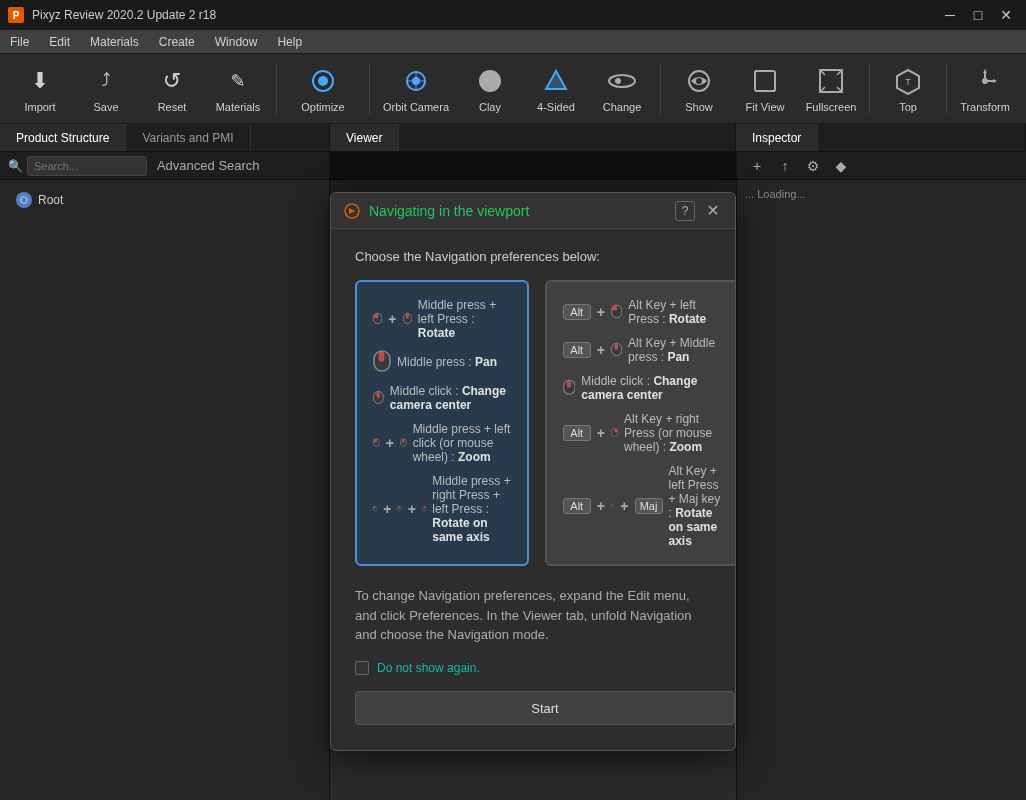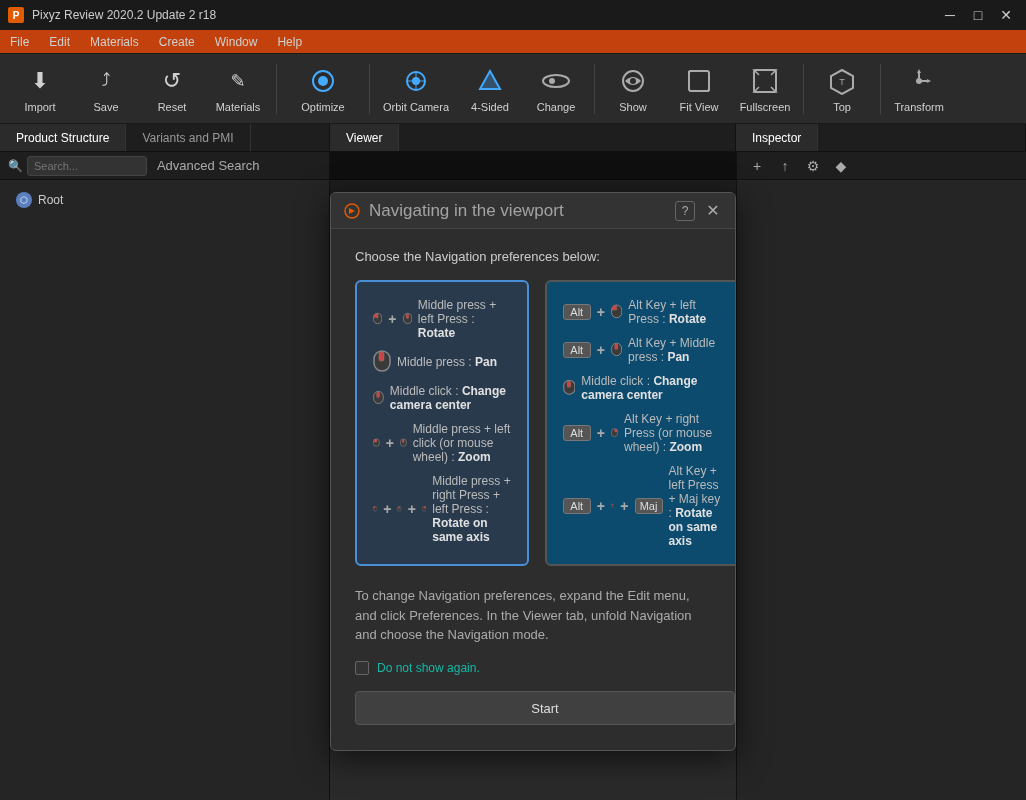--- a/index.html
+++ b/index.html
@@ -46,21 +46,21 @@
       border: none;
       color: #cccccc;
       cursor: pointer;
       display: flex; align-items: center; justify-content: center;
       font-size: 14px;
     }
 
     
     .menu-bar {
       height: 24px;
-      background: #c2410c;
+      background: #404040;
       display: flex;
       align-items: center;
       border-bottom: 1px solid #1a1a1a;
     }
     .menu-item {
       padding: 0 10px;
       height: 100%;
       display: flex;
       align-items: center;
       color: #d0d0d0;
@@ -286,22 +286,22 @@
       padding: 0 12px;
       gap: 8px;
       border-bottom: 1px solid #444;
     }
     .dialog-icon {
       width: 18px; height: 18px;
       display: flex; align-items: center; justify-content: center;
     }
     .dialog-title {
       flex: 1;
-      color: #a3a3a3;
-      font-size: 17px;
+      color: #22c55e;
+      font-size: 14px;
       font-weight: 500;
     }
     .dialog-help-btn {
       width: 20px; height: 20px;
       background: transparent;
       border: 1px solid #666;
       border-radius: 3px;
       color: #aaa;
       font-size: 12px;
       cursor: pointer;
@@ -327,21 +327,21 @@
     }
 
     
     .nav-options-row {
       display: flex;
       gap: 16px;
       margin-bottom: 20px;
     }
     .nav-option-box {
       flex: 1;
-      background: #0c4a6e;
+      background: #404040;
       border: 2px solid #555;
       border-radius: 6px;
       padding: 16px;
     }
     .nav-option-box.selected {
       border-color: #4a90d9;
       background: #2a3a4d;
     }
 
     
@@ -485,20 +485,28 @@
   <button class="toolbar-btn toolbar-btn-wide">
     <div class="icon-area">
       <svg width="28" height="28" viewBox="0 0 28 28">
         <circle cx="14" cy="14" r="9" stroke="#4af" stroke-width="2" fill="none"></circle>
         <circle cx="14" cy="14" r="4" fill="#4af"></circle>
         <line x1="14" y1="5" x2="14" y2="23" stroke="#4af" stroke-width="1"></line>
         <line x1="5" y1="14" x2="23" y2="14" stroke="#4af" stroke-width="1"></line>
       </svg>
     </div>
     <span>Orbit Camera</span>
+  </button>
+  <button class="toolbar-btn">
+    <div class="icon-area">
+      <svg width="26" height="26">
+          <circle cx="13" cy="13" r="11" fill="#aaa"></circle>
+        </svg>
+    </div>
+    <span>Clay</span>
   </button>
   <button class="toolbar-btn">
     <div class="icon-area">
       <svg width="28" height="28">
         <polygon points="14,4 24,22 4,22" stroke="#4af" stroke-width="2" fill="none"></polygon>
         <polygon points="14,4 24,22 4,22" fill="#4af" opacity="0.3"></polygon>
       </svg>
     </div>
     <span>4-Sided</span>
   </button>
@@ -766,15 +774,19 @@
 
   </div>
 
   <div class="right-panel">
     <div class="inspector-toolbar">
       <button class="inspector-btn">+</button>
       <button class="inspector-btn">↑</button>
       <button class="inspector-btn">⚙</button>
       <button class="inspector-btn">◆</button>
     </div>
+    <div class="right-panel-status">
+      <span>... </span>
+      <span>Loading...</span>
+    </div>
   </div>
 
 </div>
 
 </body></html>

